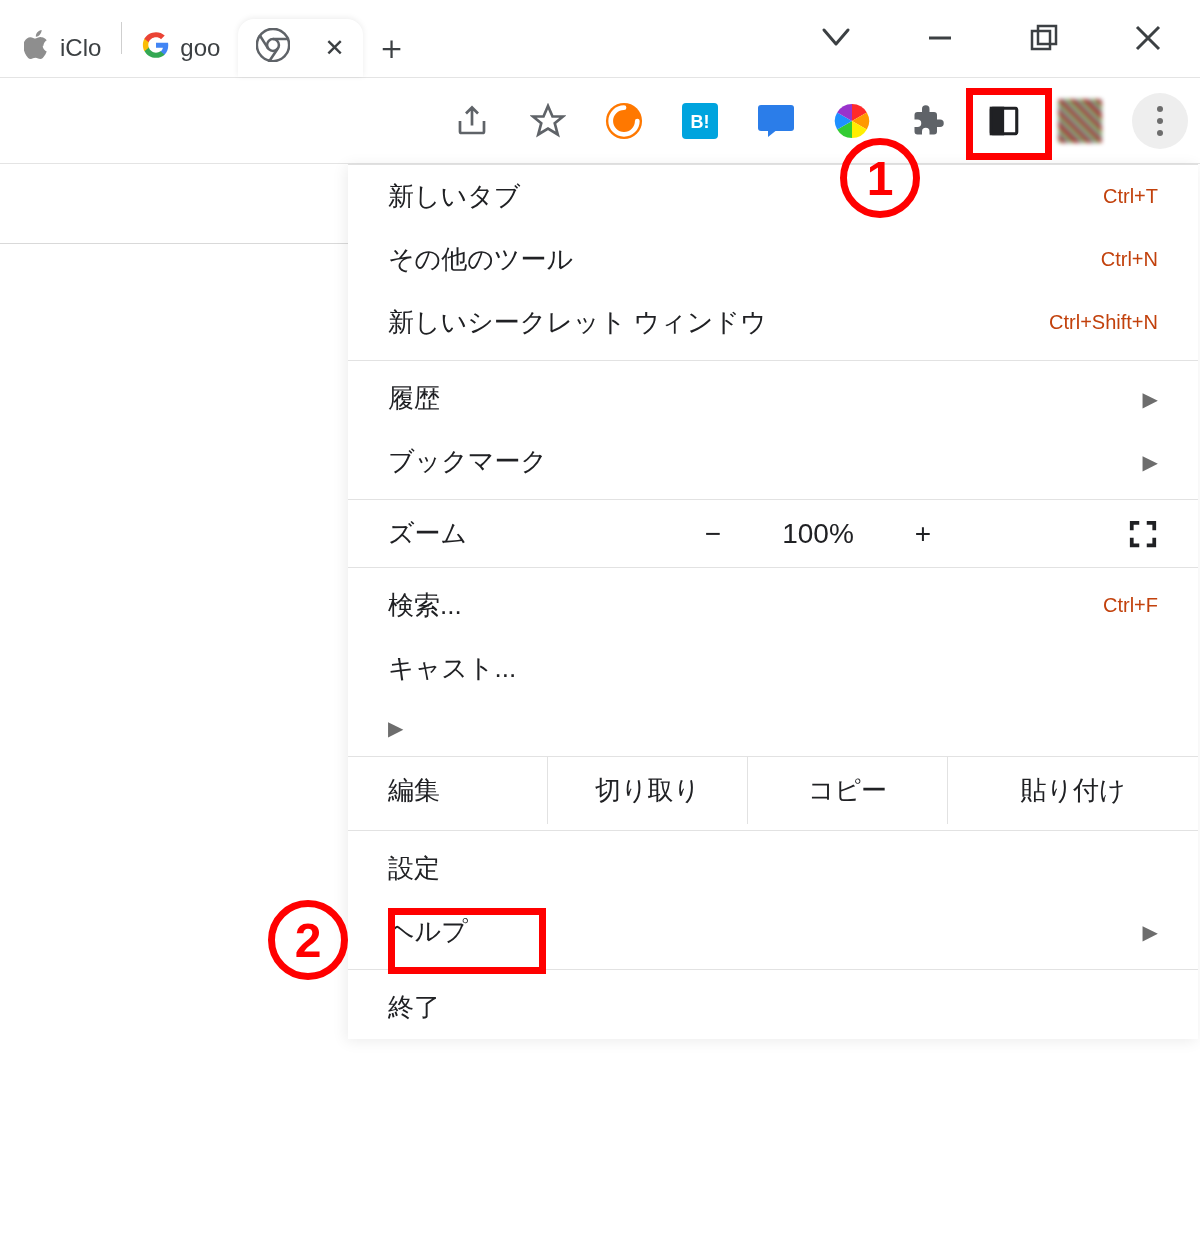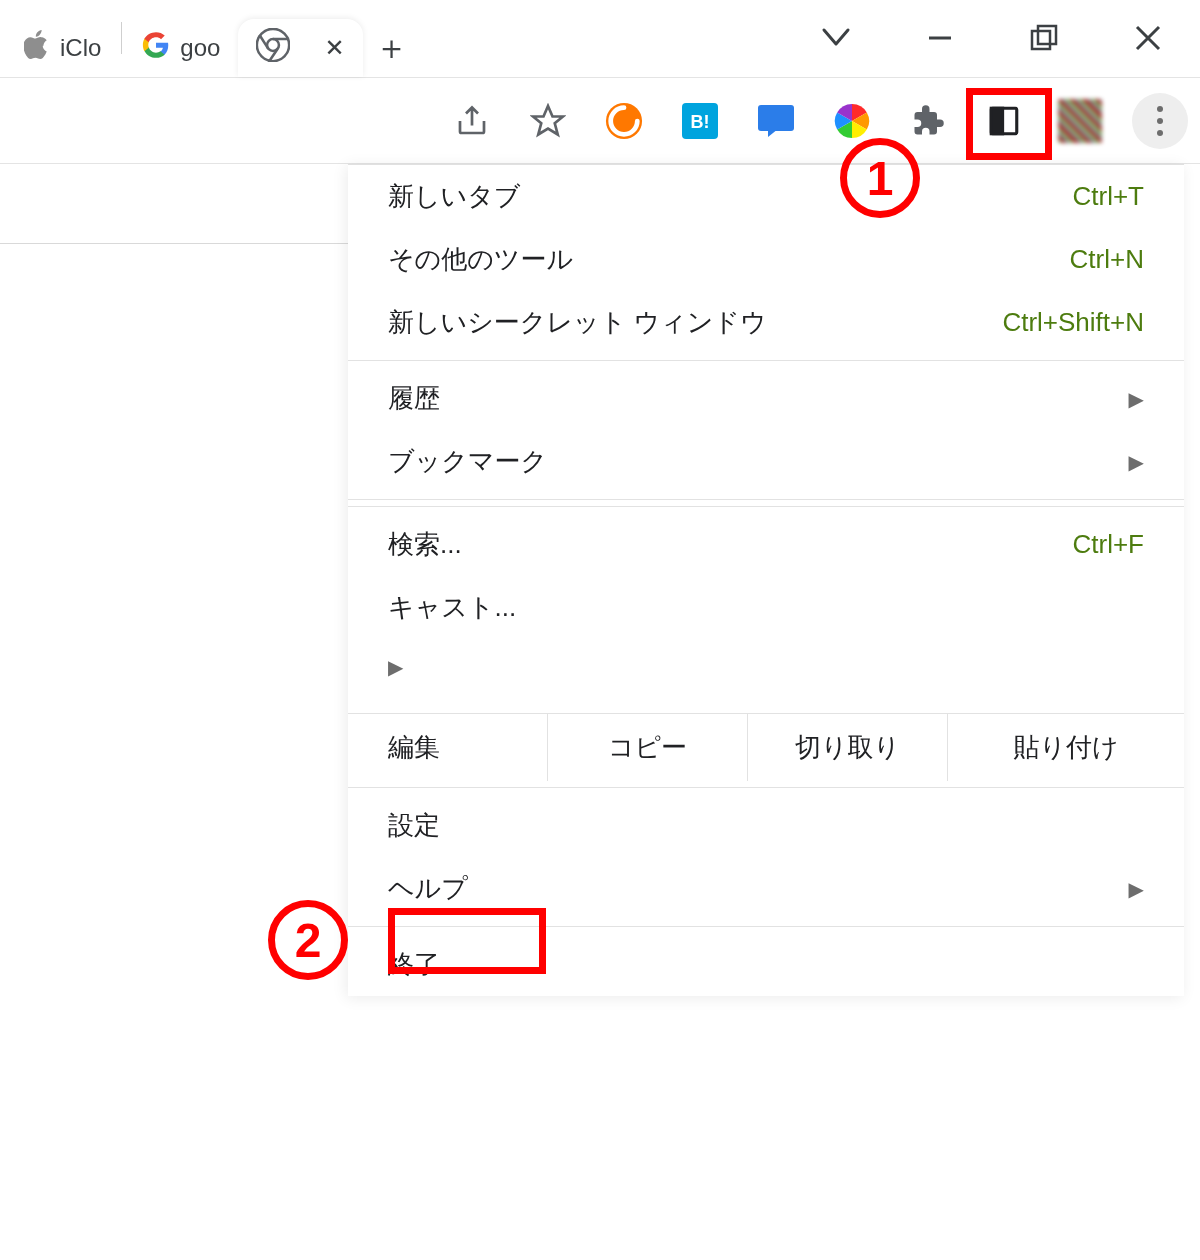--- a/index.html
+++ b/index.html
@@ -46,45 +46,44 @@
     display: flex; align-items: center; justify-content: center; margin-left: 14px;
   }
   .menu-btn .dot { width: 6px; height: 6px; background: #6d6d6d; border-radius: 50%; }
   .menu-btn .dots { display: flex; flex-direction: column; gap: 6px; }
 
   
   .thinbar { height: 80px; border-bottom: 1px solid #d9d9d9; width: 348px; }
 
   
   .menu {
-    position: absolute; top: 164px; left: 348px; right: 16px;
+    position: absolute; top: 164px; left: 348px; right: 2px;
     background: #fff; border-top: 1px solid #e0e0e0;
     box-shadow: -2px 2px 14px rgba(0,0,0,.08);
     font-size: 26px;
   }
   .mi {
     display: flex; align-items: center; justify-content: space-between;
     padding: 14px 40px; min-height: 56px;
   }
   .mi .label { color: #202124; }
-  .mi .shortcut { color: #4d7c0f; font-size: 26px; }
+  .mi .shortcut { color: #c2410c; font-size: 20px; }
   .mi .chev { color: #6d6d6d; font-size: 20px; }
   .msep { height: 1px; background: #e2e2e2; margin: 6px 0; }
 
   .zoom-row {
     display: grid; grid-template-columns: 280px 90px 120px 90px 1fr;
     align-items: center; padding: 10px 40px;
   }
   .zoom-row .cell { text-align: center; font-size: 28px; color: #202124; }
   .zoom-row .fit { display: flex; justify-content: flex-end; }
 
   .edit-row {
     display: grid; grid-template-columns: 200px 200px 200px 1fr;
     align-items: stretch;
-    margin-top: 18px;
   }
   .edit-row > div {
     padding: 16px 0; text-align: center; border-top: 1px solid #e2e2e2;
     border-right: 1px solid #e2e2e2; font-size: 26px;
   }
   .edit-row > div:first-child { text-align: left; padding-left: 40px; border-left: none; }
   .edit-row > div:last-child { border-right: none; }
 
   
   .red-box { position: absolute; border: 7px solid #ff0000; }
@@ -255,39 +254,50 @@
     <span class="label">履歴</span>
     <span class="chev">▶</span>
   </div>
   <div class="mi">
     <span class="label">ブックマーク</span>
     <span class="chev">▶</span>
   </div>
 
   <div class="msep"></div>
 
+  <div class="zoom-row">
+    <span class="label">ズーム</span>
+    <span class="cell">−</span>
+    <span class="cell">100%</span>
+    <span class="cell">+</span>
+    <span class="fit">
+      <svg width="30" height="30" viewBox="0 0 24 24" fill="none" stroke="#202124" stroke-width="3">
+          <path d="M3 9V3h6M21 9V3h-6M3 15v6h6M21 15v6h-6"></path>
+        </svg>
+    </span>
+  </div>
 
   <div class="msep"></div>
 
   <div class="mi">
     <span class="label">検索...</span>
     <span class="shortcut">Ctrl+F</span>
   </div>
   <div class="mi">
     <span class="label">キャスト...</span>
     <span></span>
   </div>
   <div class="mi">
     <span class="chev">▶</span>
   </div>
 
   <div class="edit-row">
     <div>編集</div>
+    <div>切り取り</div>
     <div>コピー</div>
-    <div>切り取り</div>
     <div>貼り付け</div>
   </div>
 
   <div class="msep"></div>
 
   <div class="mi">
     <span class="label">設定</span>
     <span></span>
   </div>
   <div class="mi">

